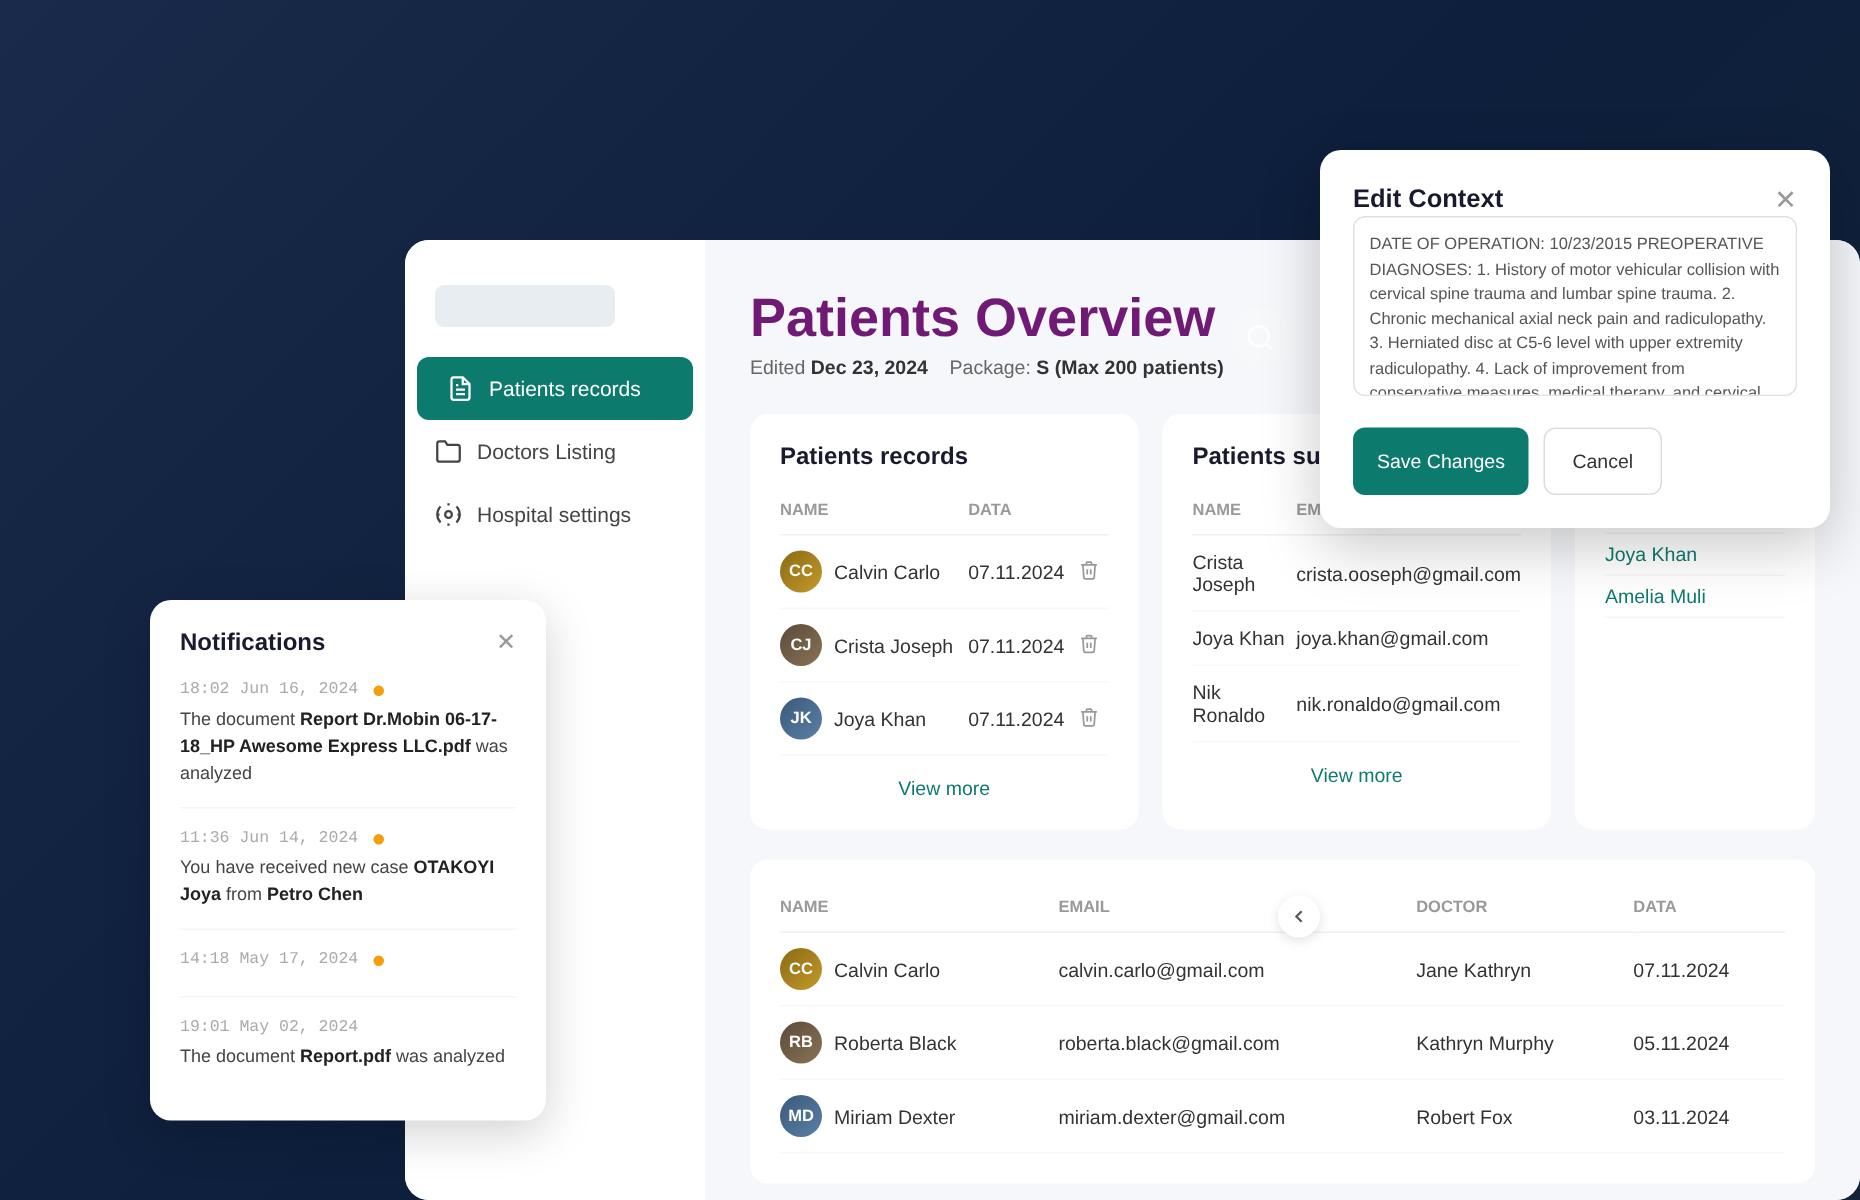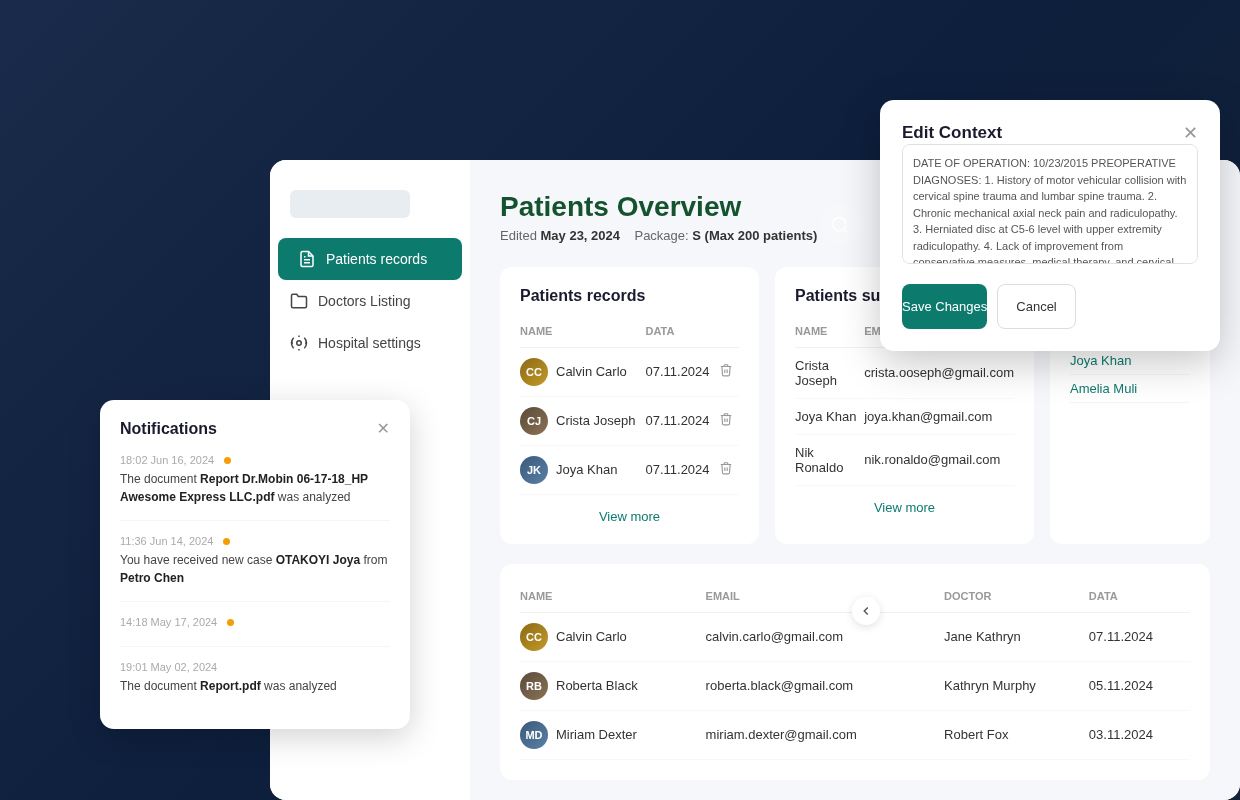--- a/index.html
+++ b/index.html
@@ -83,23 +83,23 @@
       padding: 30px;
       overflow-y: auto;
       background: #f5f7fa;
     }
 
     .page-header {
       margin-bottom: 24px;
     }
 
     .page-title {
-      font-size: 28px;
+      font-size: 36px;
       font-weight: 700;
-      color: #14532d;
+      color: #701a75;
       line-height: 1.2;
     }
 
     .page-subtitle {
       font-size: 13px;
       color: #666;
       margin-top: 4px;
     }
 
     .page-subtitle strong {
@@ -231,21 +231,21 @@
     .doctor-link {
       color: #0d7a6e;
       font-weight: 500;
     }
 
     
     .notifications-panel {
       position: absolute;
       left: 100px;
       top: 400px;
-      width: 310px;
+      width: 264px;
       background: #fff;
       border-radius: 14px;
       padding: 20px;
       z-index: 10;
       box-shadow: 0 8px 32px rgba(0,0,0,0.18);
     }
 
     .notifications-header {
       display: flex;
       justify-content: space-between;
@@ -279,20 +279,21 @@
       margin-bottom: 0;
     }
 
     .notif-time {
       font-size: 11px;
       color: #aaa;
       margin-bottom: 4px;
       display: flex;
       align-items: center;
       gap: 10px;
+      font-family: Liberation Mono, monospace;
     }
 
     .notif-dot {
       width: 7px;
       height: 7px;
       border-radius: 50%;
       background: #f59e0b;
       flex-shrink: 0;
     }
 
@@ -365,21 +366,21 @@
     .modal-actions {
       display: flex;
       gap: 10px;
     }
 
     .btn-save {
       background: #0d7a6e;
       color: #fff;
       border: none;
       border-radius: 8px;
-      padding: 9px 0;
+      padding: 9px 16px;
       font-size: 13px;
       font-weight: 500;
       cursor: pointer;
     }
 
     .btn-cancel {
       background: #fff;
       color: #333;
       border: 1px solid #ddd;
       border-radius: 8px;
@@ -467,21 +468,21 @@
       </svg>
       <span>Hospital settings</span>
     </div>
   </div>
 
   <div class="main-content">
     <div class="page-header">
       <div class="page-title">Patients Overview</div>
       <div class="page-subtitle">
         <span>Edited</span>
-        <strong>May 23, 2024</strong>
+        <strong>Dec 23, 2024</strong>
         &nbsp;&nbsp;
         <span>Package:</span>
         <strong>S (Max 200 patients)</strong>
       </div>
     </div>
 
     <div class="cards-row">
 
       <div class="card">
         <div class="card-title">Patients records</div>

